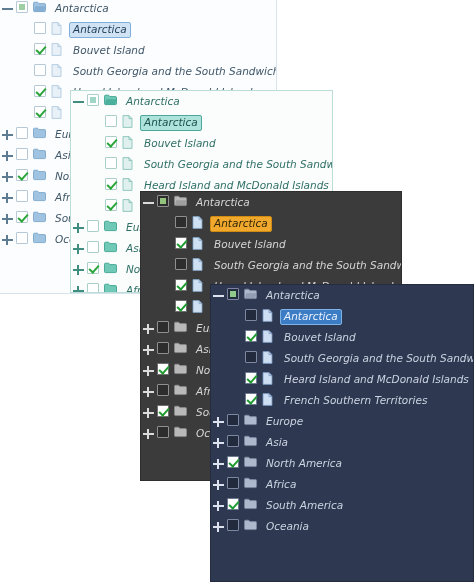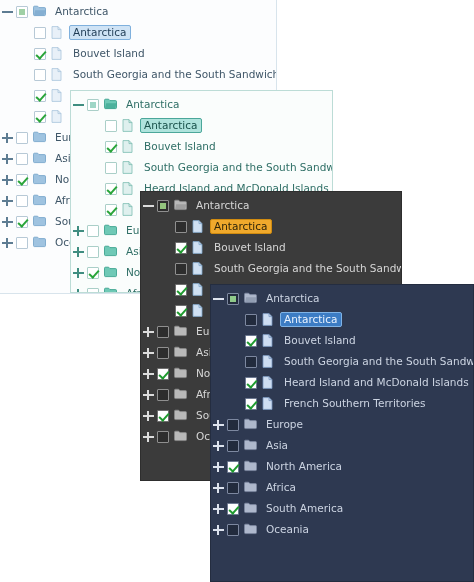--- a/index.html
+++ b/index.html
@@ -25,25 +25,26 @@
     box-sizing: border-box;
     overflow: hidden;
   }
 
   .tree {
     padding: 3px 0 0 0;
   }
 
   .node {
     display: flex;
-    align-items: center;
+    align-items: flex-start;
     height: 21px;
     white-space: nowrap;
     font-size: 10.5px;
     line-height: 1;
+    font-style: italic;
   }
 
   .node.child { padding-left: 18px; }
 
   
   .expander {
     width: 15px;
     min-width: 15px;
     height: 15px;
     position: relative;

